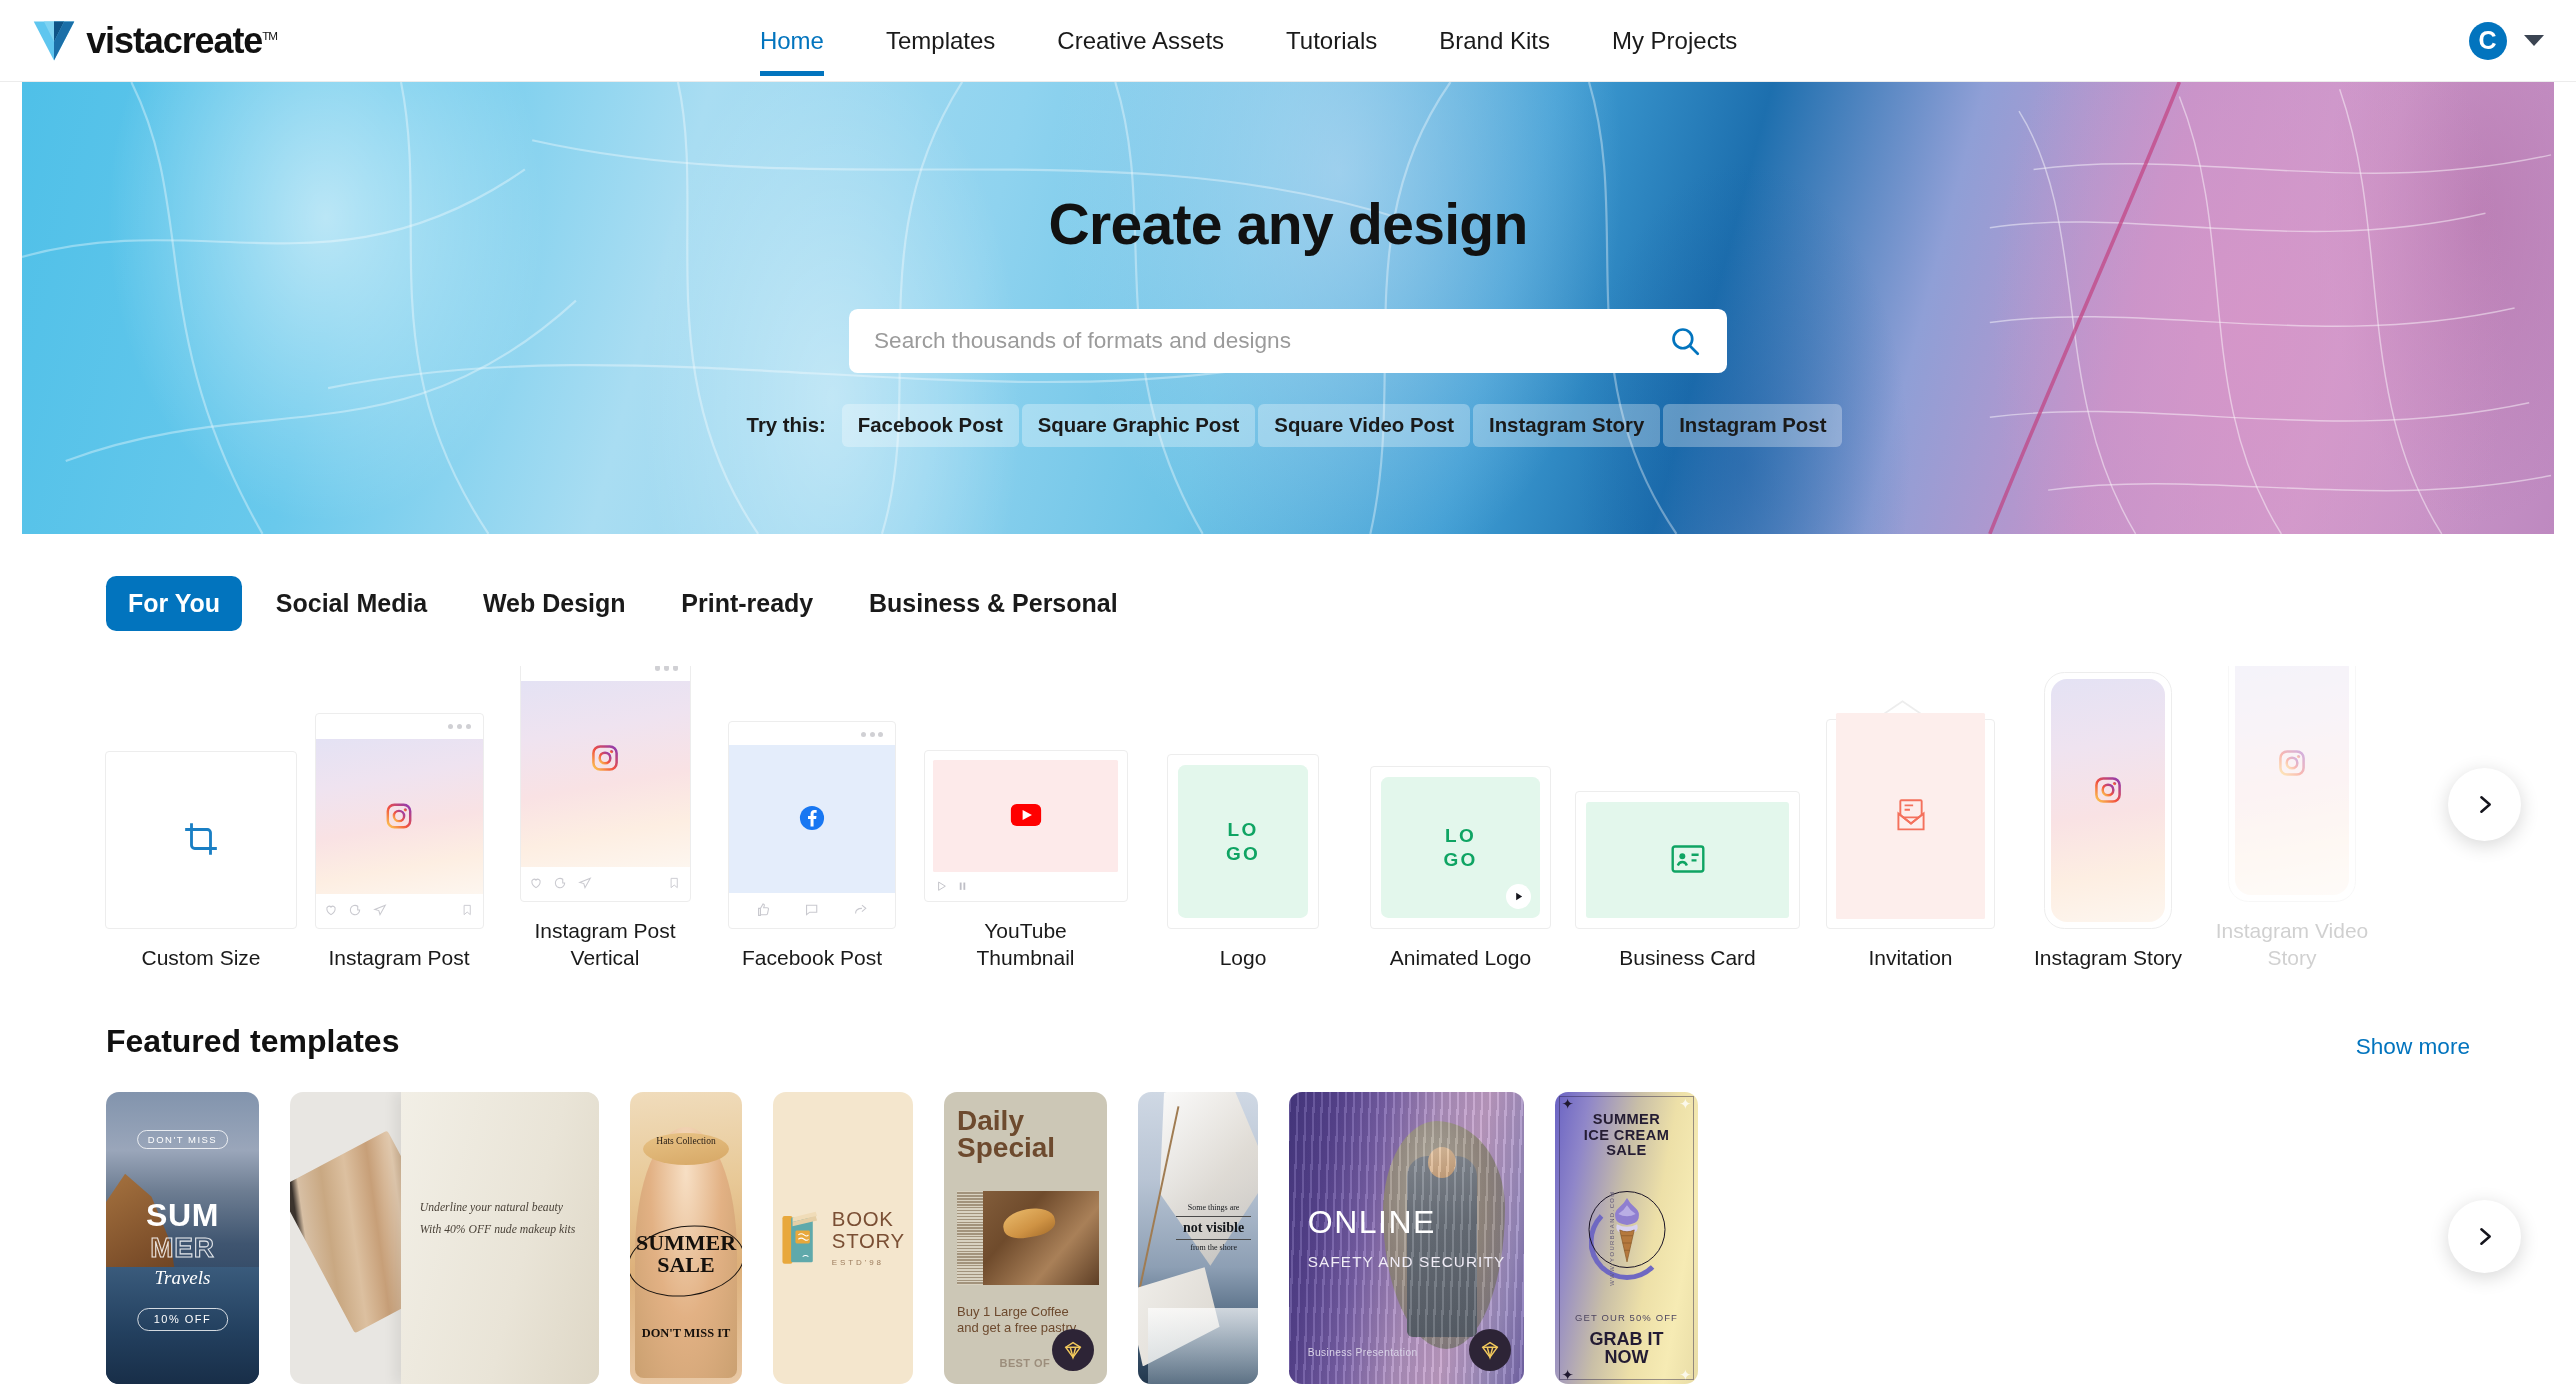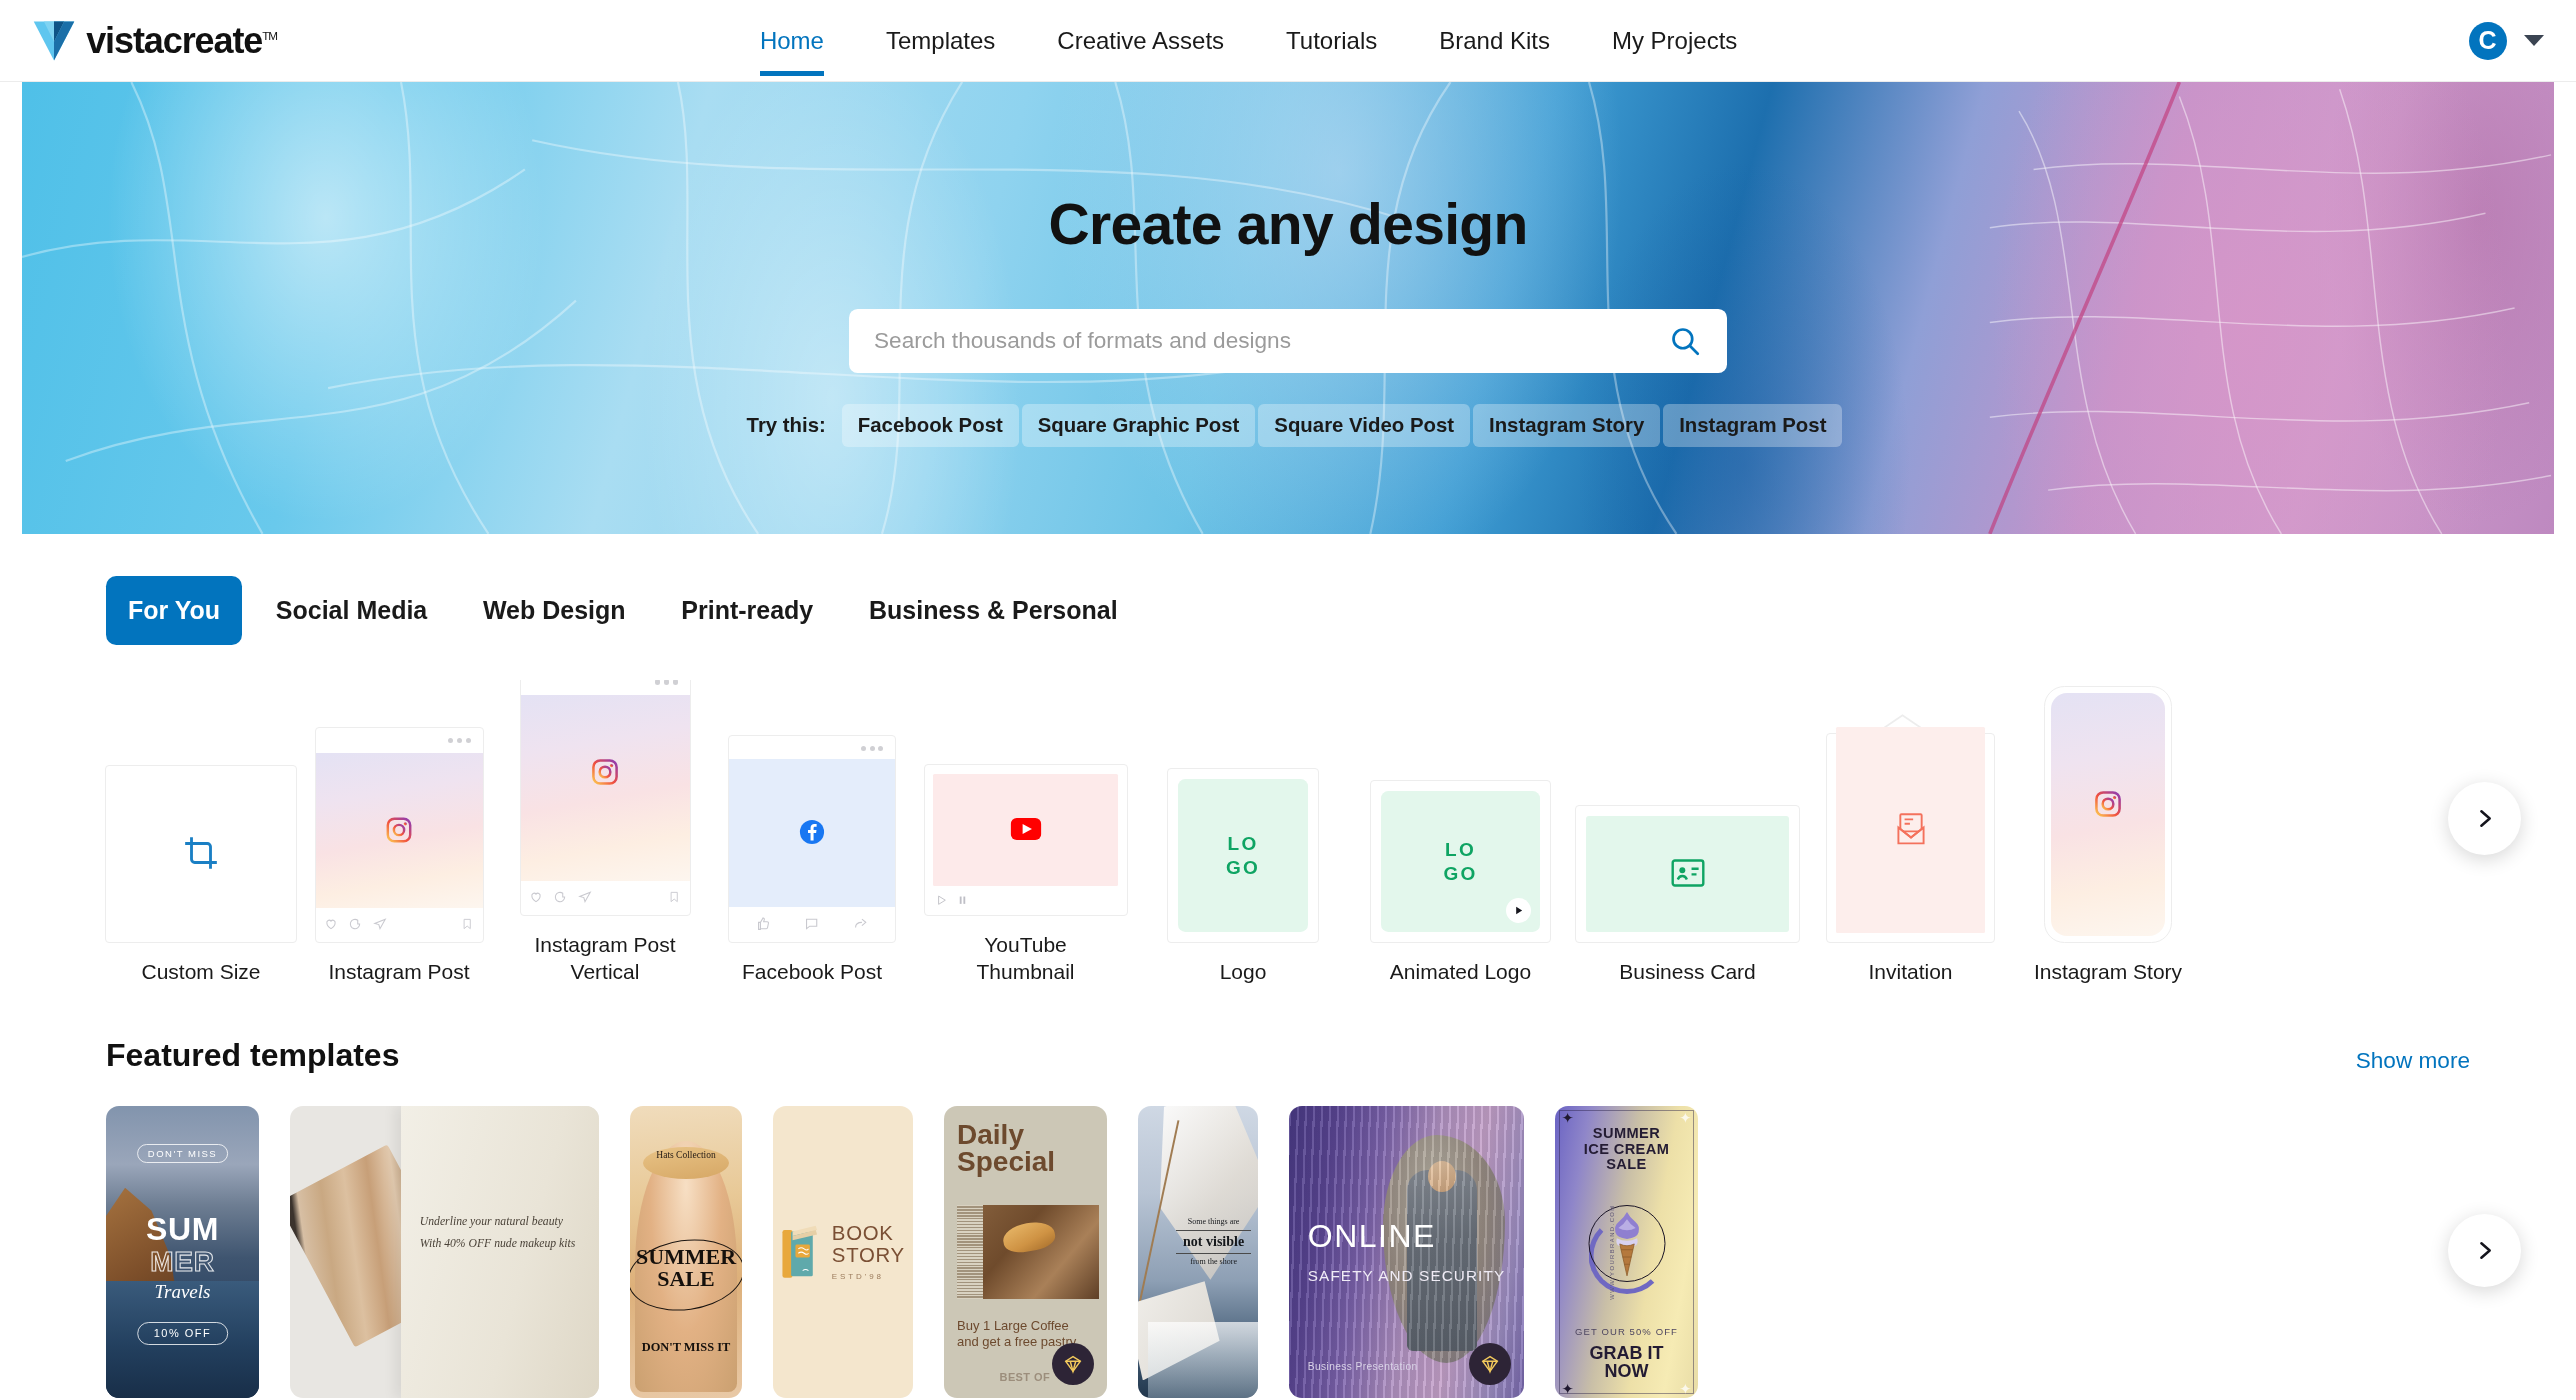--- a/index.html
+++ b/index.html
@@ -102,21 +102,21 @@
     cursor: pointer; white-space: nowrap;
   }
 
   
   .cattabs {
     display: flex; align-items: center;
     margin: 42px 0 0 106px; gap: 11.7px;
   }
   .cattab {
     font-size: 25px; font-weight: 700; color: #1a1a1a;
-    padding: 20px 22px; border-radius: 10.2px;
+    padding: 13px 22px; border-radius: 10.2px;
     cursor: pointer; white-space: nowrap;
   }
   .cattab.active { background: #0274be; color: #fff; }
 
   
   .formats {
     position: relative; margin-top: 35px;
     height: 306px; overflow: hidden; padding-left: 106px;
   }
   .formats-track { display: flex; align-items: flex-end; gap: 0; height: 306px; }
@@ -770,20 +770,37 @@
                 <circle cx="12" cy="12" r="4.4" stroke="url(#ig1)" stroke-width="2.1"></circle>
                 <circle cx="17.4" cy="6.7" r="1.35" fill="url(#ig1)"></circle>
               </svg>
             </span>
           </div>
         </div>
       </div>
       <div class="fmt-label">Instagram Story</div>
     </div>
 
+    <div class="fmt ghost" style="width:184px">
+      <div class="fmt-art">
+        <div class="frame" style="width:128px;height:257px;margin:0 auto;padding:5.8px;border-radius:20.4px">
+
+          <div class="ph-inner ig-grad" style="border-radius:16px">
+            <span style="position:absolute;left:50%;top:46%;transform:translate(-50%,-50%)">
+              <svg width="29" height="29" viewBox="0 0 24 24" fill="none">
+                <rect x="2.4" y="2.4" width="19.2" height="19.2" rx="5.6" stroke="url(#ig1)" stroke-width="2.1"></rect>
+                <circle cx="12" cy="12" r="4.4" stroke="url(#ig1)" stroke-width="2.1"></circle>
+                <circle cx="17.4" cy="6.7" r="1.35" fill="url(#ig1)"></circle>
+              </svg>
+            </span>
+          </div>
+        </div>
+      </div>
+      <div class="fmt-label">Instagram Video Story</div>
+    </div>
 
   </div>
 
   <div class="carousel-next fmt-next">
     <svg width="25" height="25" viewBox="0 0 24 24" fill="none" stroke="#15151d" stroke-width="2.4" stroke-linecap="round" stroke-linejoin="round">
       <polyline points="9,5 17,12 9,19"></polyline>
     </svg>
   </div>
 </div>
 

